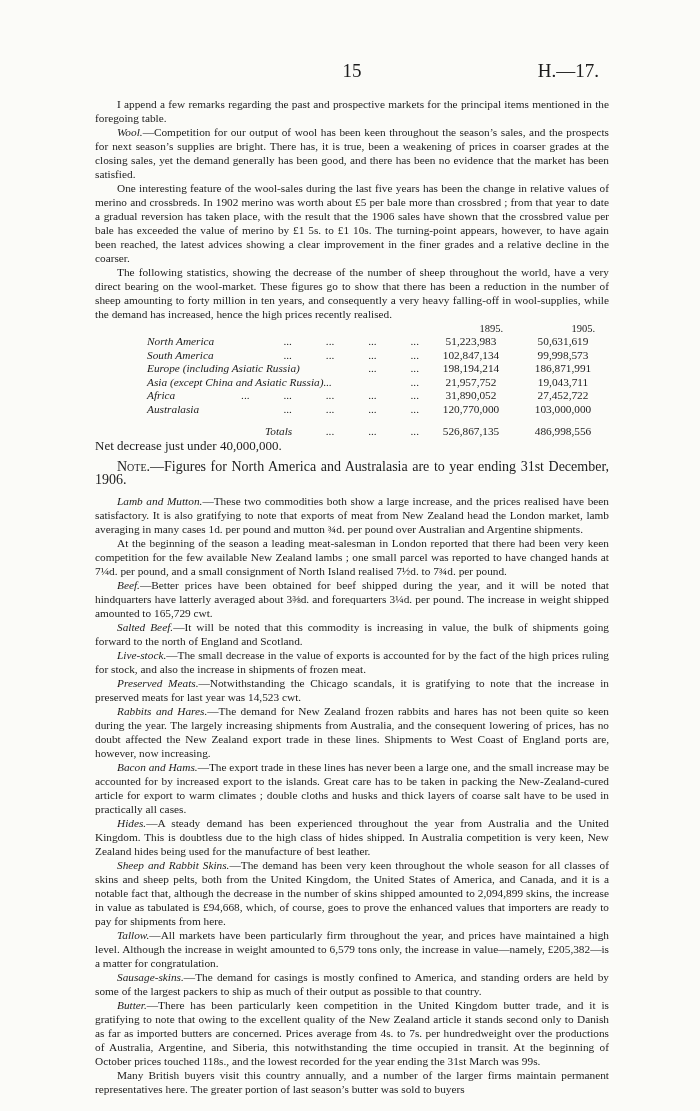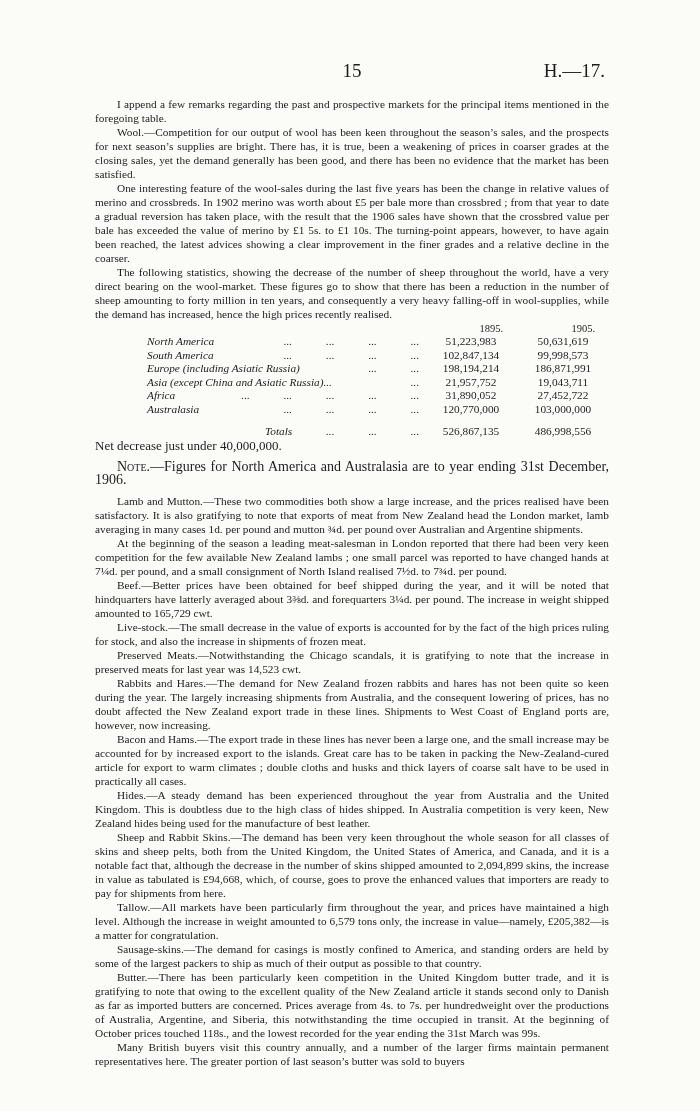--- a/index.html
+++ b/index.html
@@ -15,31 +15,31 @@
   .running-head {
     position: relative;
     height: 17px;
     font-size: 19px;
     margin-bottom: 20px;
   }
   .running-head .pageno {
     position: absolute; left: 50%; transform: translateX(-50%);
   }
   .running-head .docref {
-    position: absolute; right: 4px;
+    position: absolute; right: 10px;
   }
 
   p.body-par {
     margin: 0;
     font-size: 11.3px;
     line-height: 14px;
     text-align: justify;
     text-indent: 22px;
   }
-  .lead { }
+  .lead { font-style: italic; }
 
   
   .stable {
     margin: 1px 0 0 52px;
     width: 462px;
     font-size: 11.3px;
     line-height: 13.6px;
   }
   .trow { display: flex; align-items: baseline; }
   .tlabel { white-space: nowrap; font-style: italic; }
@@ -161,20 +161,21 @@
   <p class="center-line">Net decrease just under 40,000,000.</p>
 
   <p class="note-par"><span class="sc">Note.</span><span>—Figures for North America and Australasia are to year ending 31st December, 1906.</span></p>
 
   <p class="body-par"><span class="lead">Lamb and Mutton.</span><span>—These two commodities both show a large increase, and the prices realised have been satisfactory.  It is also gratifying to note that exports of meat from New Zealand head the London market, lamb averaging in many cases 1d. per pound and mutton ¾d. per pound over Australian and Argentine shipments.</span></p>
 
   <p class="body-par"><span class="lead"></span><span>At the beginning of the season a leading meat-salesman in London reported that there had been very keen competition for the few available New Zealand lambs ; one small parcel was reported to have changed hands at 7¼d. per pound, and a small consignment of North Island realised 7½d. to 7¾d. per pound.</span></p>
 
   <p class="body-par"><span class="lead">Beef.</span><span>—Better prices have been obtained for beef shipped during the year, and it will be noted that hindquarters have latterly averaged about 3⅜d. and forequarters 3¼d. per pound.  The increase in weight shipped amounted to 165,729 cwt.</span></p>
 
+  <p class="body-par"><span class="lead">Salted Beef.</span><span>—It will be noted that this commodity is increasing in value, the bulk of shipments going forward to the north of England and Scotland.</span></p>
 
   <p class="body-par"><span class="lead">Live-stock.</span><span>—The small decrease in the value of exports is accounted for by the fact of the high prices ruling for stock, and also the increase in shipments of frozen meat.</span></p>
 
   <p class="body-par"><span class="lead">Preserved Meats.</span><span>—Notwithstanding the Chicago scandals, it is gratifying to note that the increase in preserved meats for last year was 14,523 cwt.</span></p>
 
   <p class="body-par"><span class="lead">Rabbits and Hares.</span><span>—The demand for New Zealand frozen rabbits and hares has not been quite so keen during the year.  The largely increasing shipments from Australia, and the consequent lowering of prices, has no doubt affected the New Zealand export trade in these lines.  Shipments to West Coast of England ports are, however, now increasing.</span></p>
 
   <p class="body-par"><span class="lead">Bacon and Hams.</span><span>—The export trade in these lines has never been a large one, and the small increase may be accounted for by increased export to the islands.  Great care has to be taken in packing the New-Zealand-cured article for export to warm climates ; double cloths and husks and thick layers of coarse salt have to be used in practically all cases.</span></p>
 
   <p class="body-par"><span class="lead">Hides.</span><span>—A steady demand has been experienced throughout the year from Australia and the United Kingdom.  This is doubtless due to the high class of hides shipped.  In Australia competition is very keen, New Zealand hides being used for the manufacture of best leather.</span></p>

